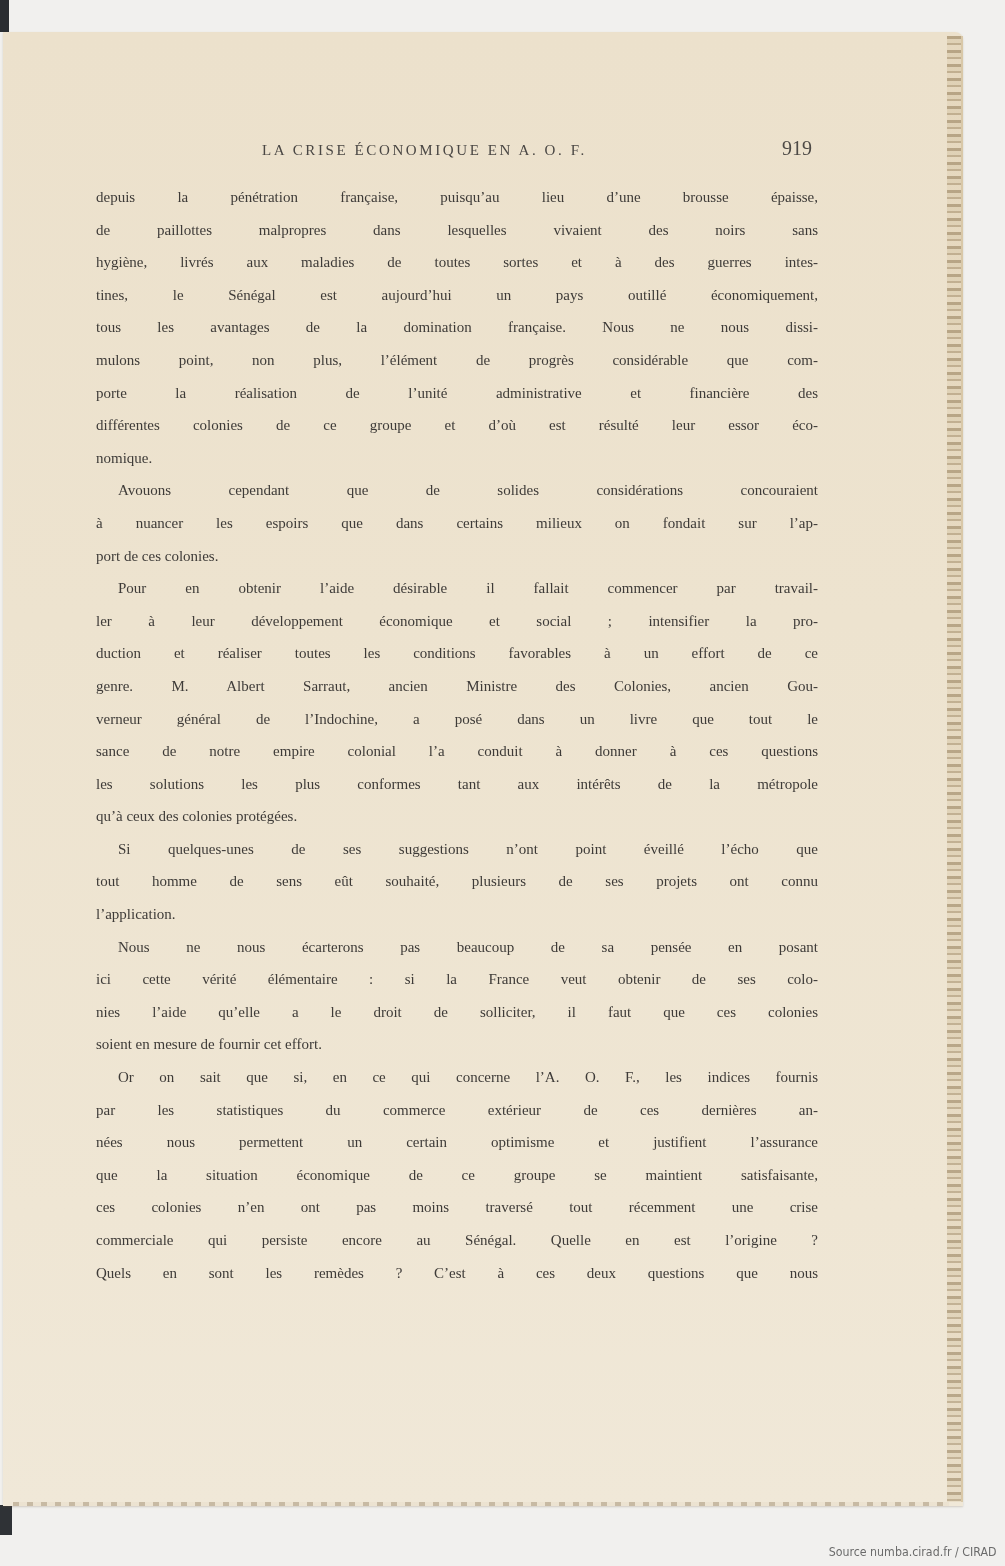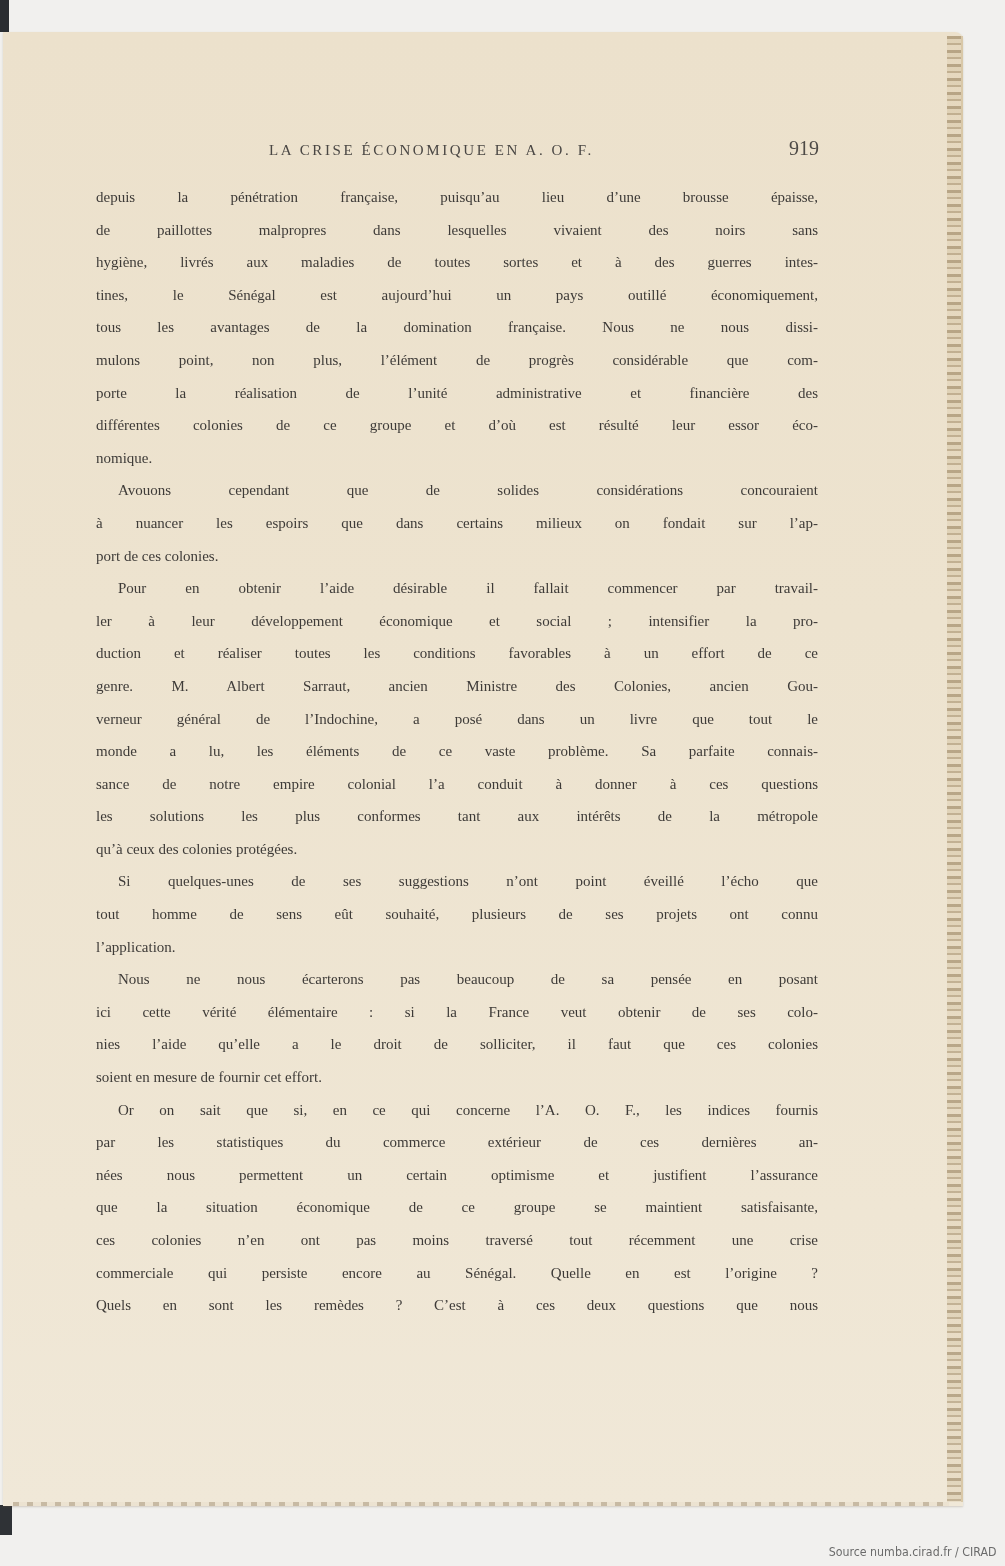--- a/index.html
+++ b/index.html
@@ -20,21 +20,21 @@
     position: absolute; right: 0; top: 4px; width: 14px; bottom: 4px;
     background:
       repeating-linear-gradient(180deg, rgba(140,115,75,0.55) 0 3px, rgba(200,180,140,0.35) 3px 7px, rgba(150,125,85,0.5) 7px 9px, rgba(215,195,160,0.3) 9px 14px);
     border-right: 2px solid #d9c8a8;
   }
   .bottom-edge {
     position: absolute; left: 10px; right: 14px; bottom: 0; height: 4px;
     background: repeating-linear-gradient(90deg, rgba(150,130,100,0.45) 0 6px, rgba(220,205,180,0.2) 6px 14px);
   }
   .running-head {
-    position: absolute; left: 269px; top: 137px; width: 550px; height: 26px;
+    position: absolute; left: 262px; top: 137px; width: 550px; height: 26px;
     color: #4a4744;
   }
   .running-title {
     position: absolute; left: 0; top: 5px;
     font-family: "Liberation Serif", serif; font-size: 15px; letter-spacing: 2.6px;
   }
   .page-number {
     position: absolute; right: 0; top: 0;
     font-family: "Liberation Serif", serif; font-size: 20px; letter-spacing: 0px; color: #4d4a46;
   }
@@ -79,21 +79,20 @@
     <span class="line" style="display: block; word-spacing: 14.3821px;">différentes colonies de ce groupe et d’où est résulté leur essor éco-</span>
     <span class="line last">nomique.</span>
     <span class="line indent" style="display: block; word-spacing: 27.6901px;">Avouons cependant que de solides considérations concouraient</span>
     <span class="line" style="display: block; word-spacing: 14.2344px;">à nuancer les espoirs que dans certains milieux on fondait sur l’ap-</span>
     <span class="line last">port de ces colonies.</span>
     <span class="line indent" style="display: block; word-spacing: 17.7049px; font-family: Liberation Serif, serif;">Pour en obtenir l’aide désirable il fallait commencer par travail-</span>
     <span class="line" style="display: block; word-spacing: 16.4266px;">ler à leur développement économique et social ; intensifier la pro-</span>
     <span class="line" style="display: block; word-spacing: 14.1648px;">duction et réaliser toutes les conditions favorables à un effort de ce</span>
     <span class="line" style="display: block; word-spacing: 15.9566px;">genre. M. Albert Sarraut, ancien Ministre des Colonies, ancien Gou-</span>
     <span class="line" style="display: block; word-spacing: 17.0724px;">verneur général de l’Indochine, a posé dans un livre que tout le</span>
-    <span class="line" style="display: block; word-spacing: 13.7031px;">monde a lu, les éléments de ce vaste problème. Sa parfaite connais-</span>
     <span class="line" style="display: block; word-spacing: 14.1307px;">sance de notre empire colonial l’a conduit à donner à ces questions</span>
     <span class="line" style="display: block; word-spacing: 17.4766px;">les solutions les plus conformes tant aux intérêts de la métropole</span>
     <span class="line last">qu’à ceux des colonies protégées.</span>
     <span class="line indent" style="display: block; word-spacing: 15.599px;">Si quelques-unes de ses suggestions n’ont point éveillé l’écho que</span>
     <span class="line" style="display: block; word-spacing: 13.6378px;">tout homme de sens eût souhaité, plusieurs de ses projets ont connu</span>
     <span class="line last">l’application.</span>
     <span class="line indent" style="display: block; word-spacing: 17.5188px;">Nous ne nous écarterons pas beaucoup de sa pensée en posant</span>
     <span class="line" style="display: block; word-spacing: 14.2799px;">ici cette vérité élémentaire : si la France veut obtenir de ses colo-</span>
     <span class="line" style="display: block; word-spacing: 15.082px;">nies l’aide qu’elle a le droit de solliciter, il faut que ces colonies</span>
     <span class="line last">soient en mesure de fournir cet effort.</span>

